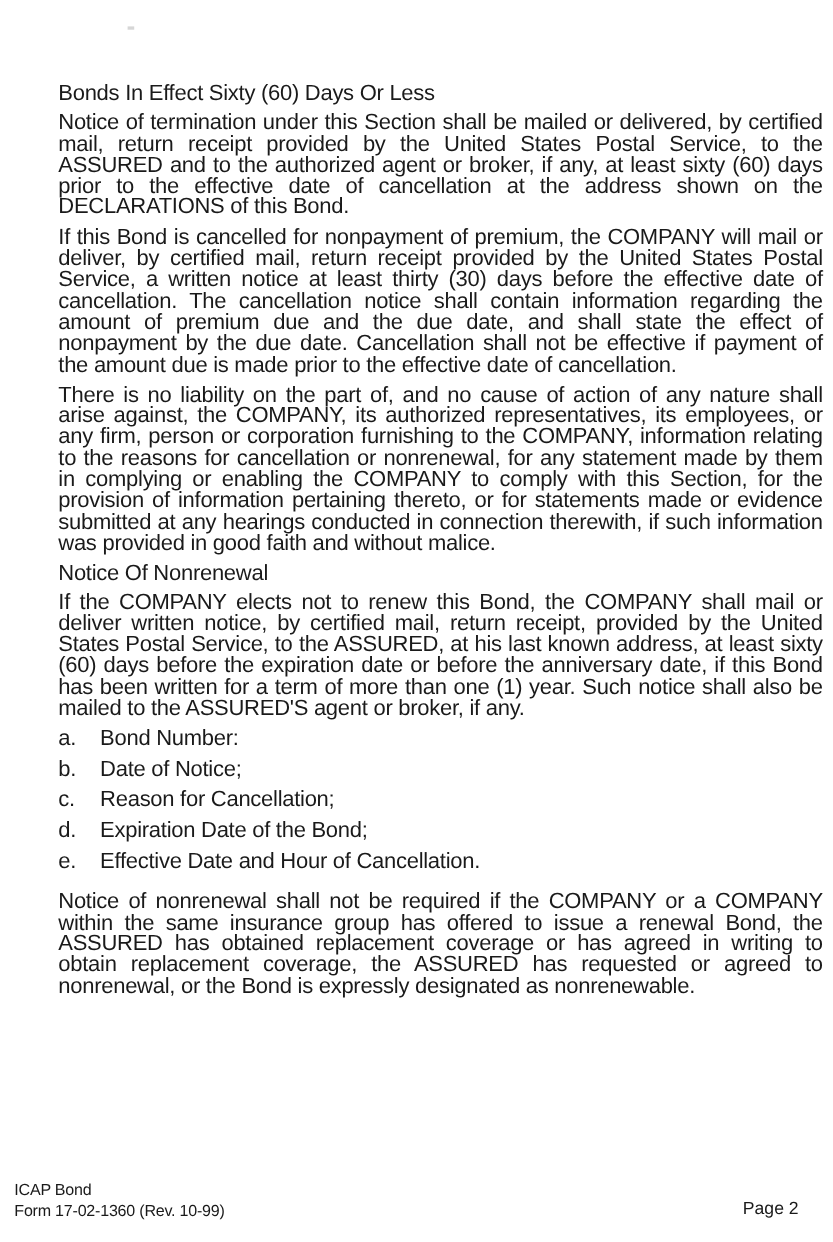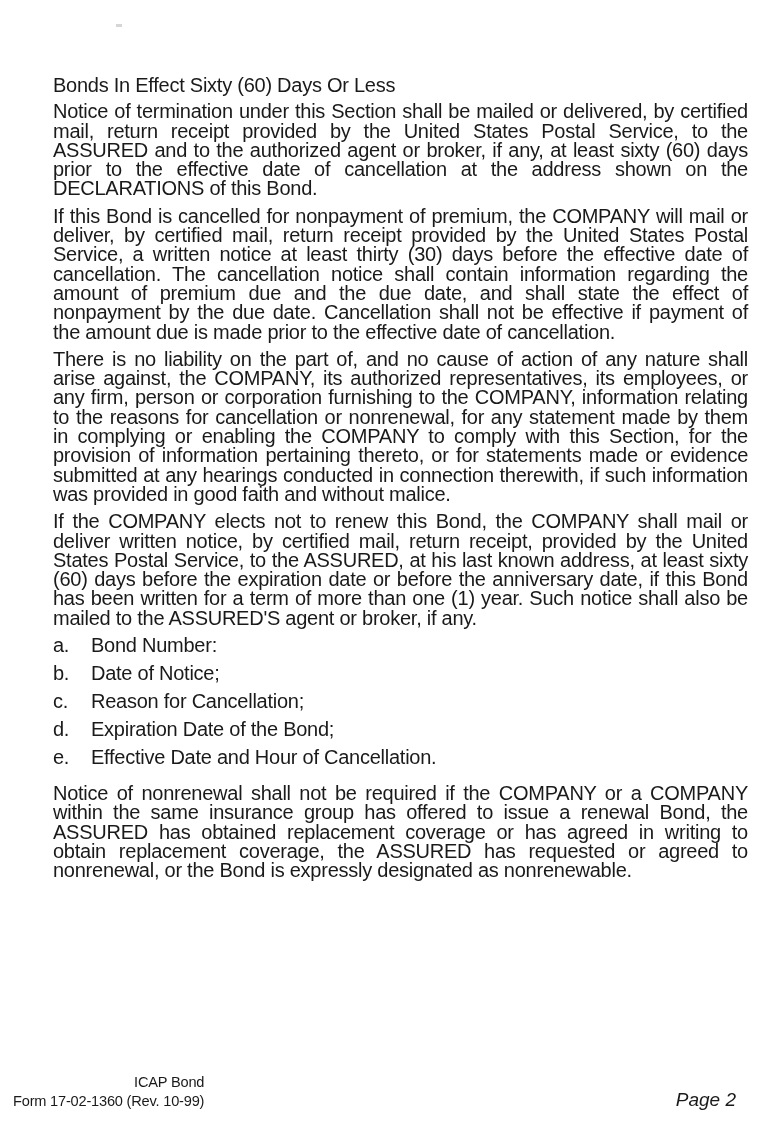--- a/index.html
+++ b/index.html
@@ -45,29 +45,27 @@
       width: 38px;
       flex: 0 0 38px;
     }
     .footer-left {
       position: absolute;
       left: 13px;
       top: 1073px;
       font-size: 14.6px;
       line-height: 18.5px;
       letter-spacing: -0.2px;
-      text-align: right;
     }
     .footer-right {
       position: absolute;
-      right: 21px;
+      right: 31px;
       top: 1091px;
-      font-size: 19px;
+      font-size: 16px;
       line-height: 18.5px;
-      font-style: italic;
     }
     .scan-speck {
       position: absolute;
       left: 116px;
       top: 24px;
       width: 6px;
       height: 3px;
       background: #bbbbbb;
       opacity: 0.6;
     }
@@ -83,20 +81,21 @@
     <p class="heading">Bonds In Effect Sixty (60) Days Or Less</p>
   </div>
 
   <div>
     <p class="para">Notice of termination under this Section shall be mailed or delivered, by certified mail, return receipt provided by the United States Postal Service, to the ASSURED and to the authorized agent or broker, if any, at least sixty (60) days prior to the effective date of cancellation at the address shown on the DECLARATIONS of this Bond.</p>
     <p class="para">If this Bond is cancelled for nonpayment of premium, the COMPANY will mail or deliver, by certified mail, return receipt provided by the United States Postal Service, a written notice at least thirty (30) days before the effective date of cancellation.  The cancellation notice shall contain information regarding the amount of premium due and the due date, and shall state the effect of nonpayment by the due date. Cancellation shall not be effective if payment of the amount due is made prior to the effective date of cancellation.</p>
     <p class="para">There is no liability on the part of, and no cause of action of any nature shall arise against, the COMPANY, its authorized representatives, its employees, or any firm, person or corporation furnishing to the COMPANY, information relating to the reasons for cancellation or nonrenewal, for any statement made by them in complying or enabling the COMPANY to comply with this Section, for the provision of information pertaining thereto, or for statements made or evidence submitted at any hearings conducted in connection therewith, if such information was provided in good faith and without malice.</p>
   </div>
 
   <div>
+    <p class="heading">Notice Of Nonrenewal</p>
     <p class="para">If the COMPANY elects not to renew this Bond, the COMPANY shall mail or deliver written notice, by certified mail, return receipt, provided by the United States Postal Service, to the ASSURED, at his last known address, at least sixty (60) days before the expiration date or before the anniversary date, if this Bond has been written for a term of more than one (1) year.  Such notice shall also be mailed to the ASSURED'S agent or broker, if any.</p>
 
     <ul class="list">
       <li class="list-item">
         <span class="list-letter">a.</span>
         <span>Bond Number:</span>
       </li>
       <li class="list-item">
         <span class="list-letter">b.</span>
         <span>Date of Notice;</span>

